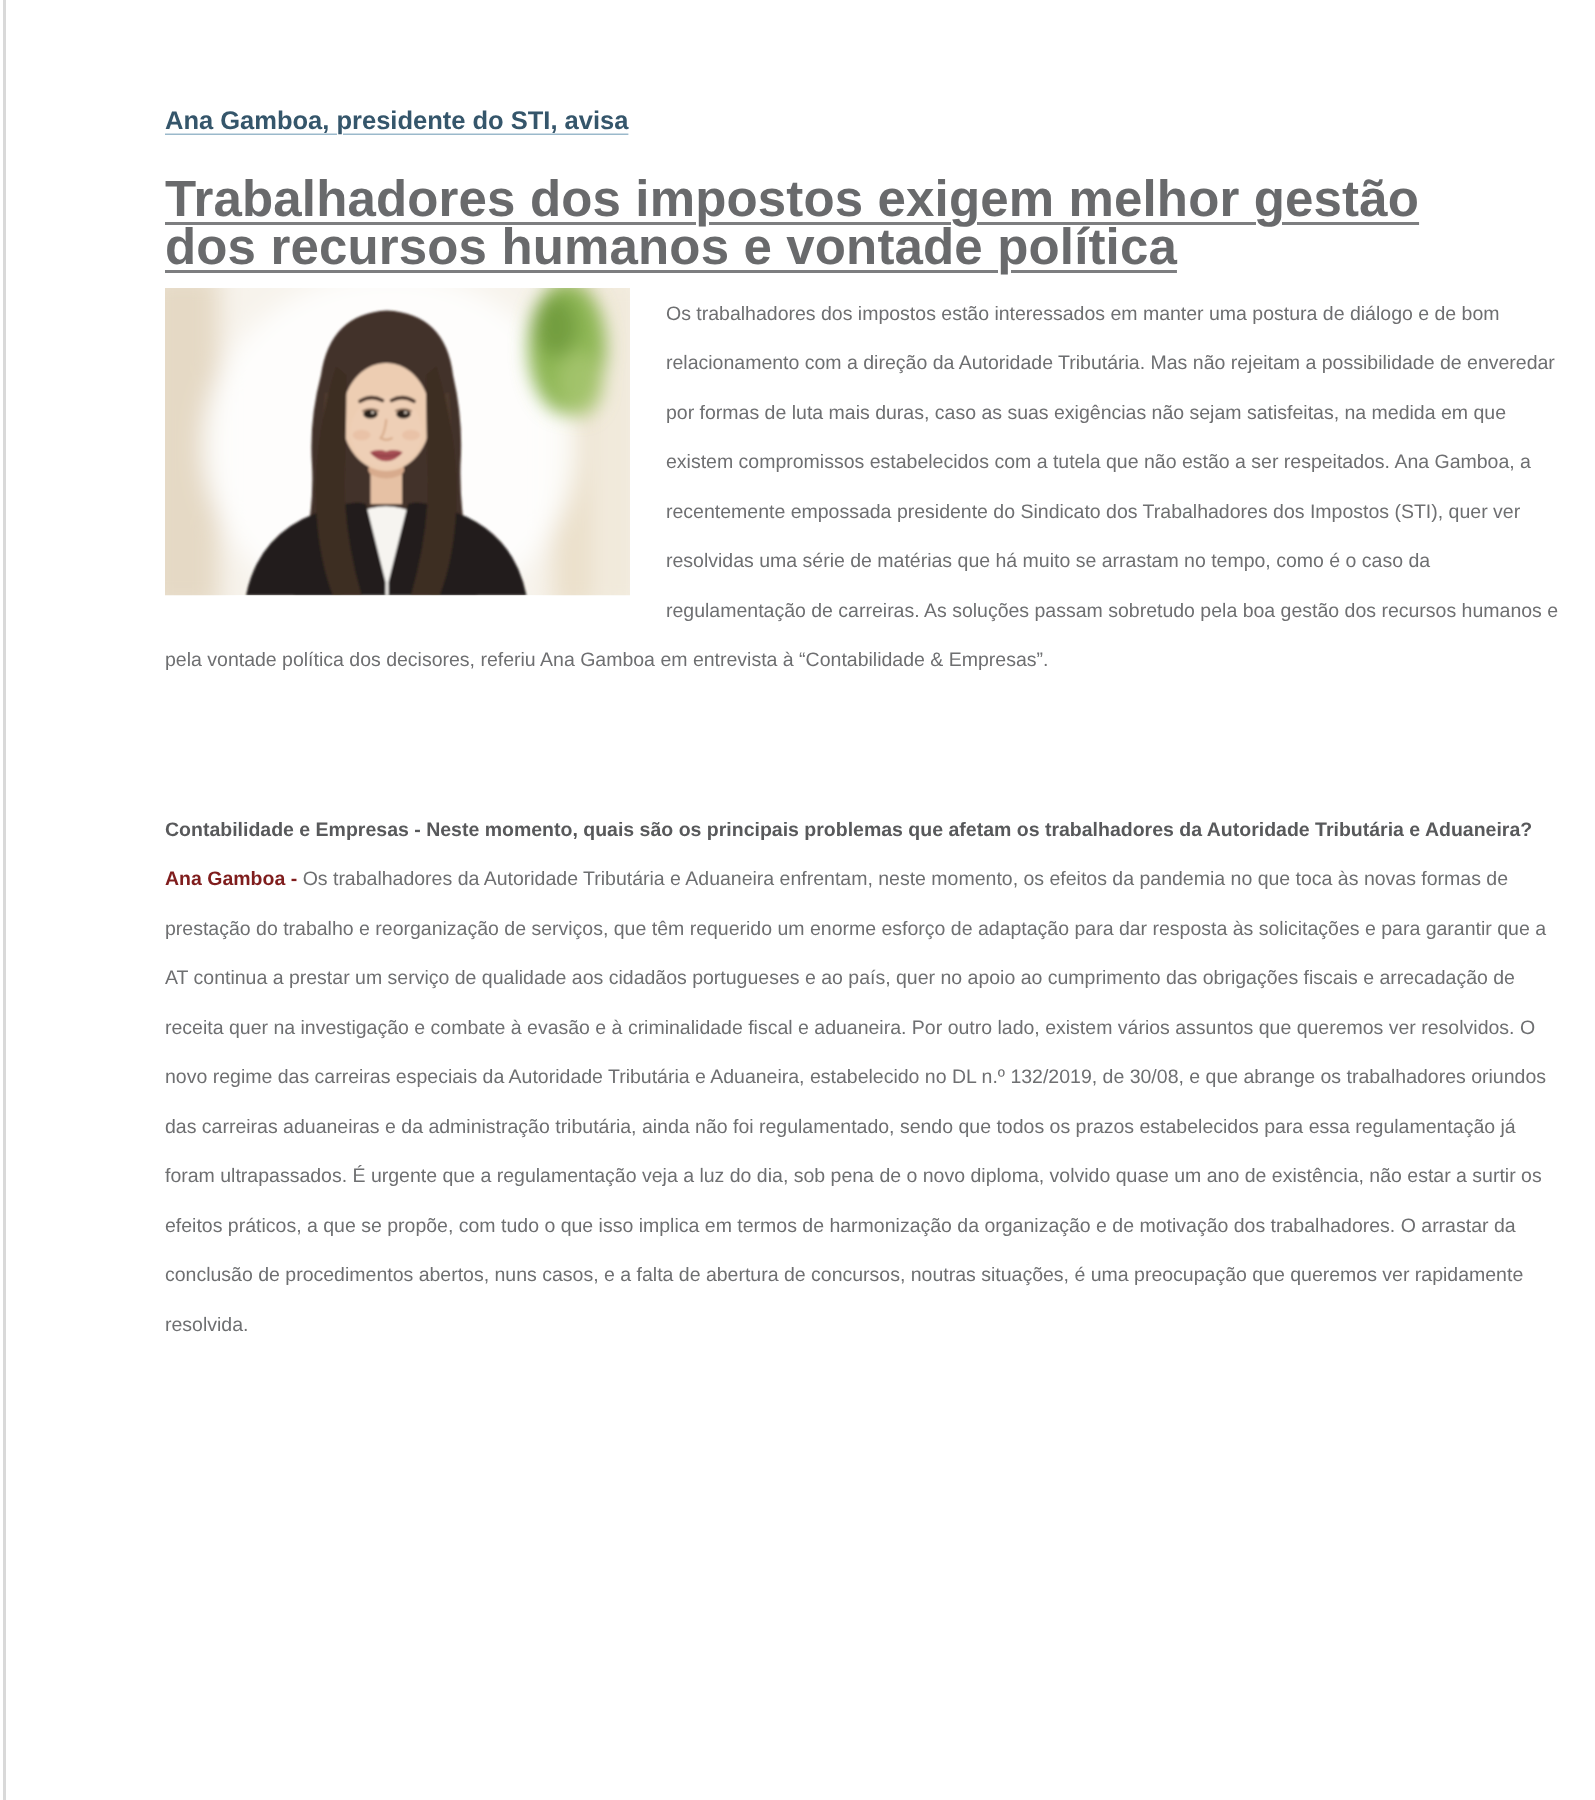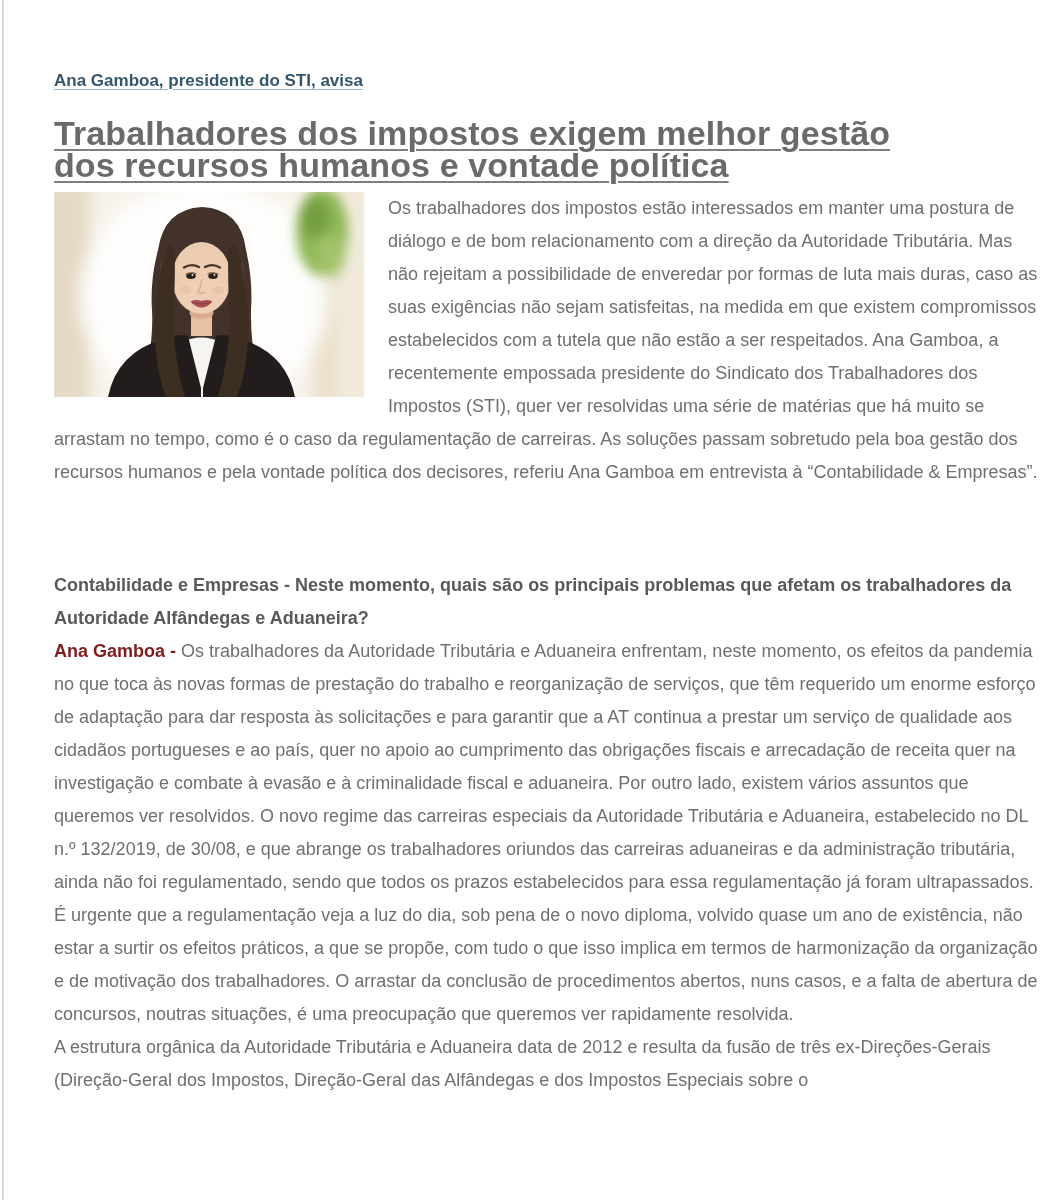--- a/index.html
+++ b/index.html
@@ -12,21 +12,22 @@
     font-family: "Liberation Sans", "DejaVu Sans", sans-serif;
     -webkit-font-smoothing: antialiased;
   }
   .window-left-border {
     position: absolute;
     left: 2px; top: 0; bottom: 0;
     width: 2px;
     background: #d9d9d9;
   }
   .page {
-    padding: 70px 20px 0 54px;
+    padding: 70px 20px 0 74px;
+    margin-left: 36px;
   }
   a.kicker {
     display: inline-block;
     font-size: 17px;
     font-weight: 600;
     color: #35566b;
     text-decoration: underline;
     text-decoration-color: #9bb9cb;
     text-decoration-thickness: 1px;
     text-underline-offset: 3px;
@@ -44,21 +45,21 @@
   }
   h1.headline a {
     color: #696a6c;
     text-decoration: underline;
     text-decoration-color: #7d7e80;
     text-decoration-thickness: 2px;
     text-underline-offset: 4px;
     cursor: pointer;
   }
   .article-body {
-    font-size: 18px;
+    font-size: 13px;
     line-height: 33px;
     color: #6e6f71;
   }
   p.intro {
     margin: 11px 0 0 0;
   }
   figure.photo {
     float: left;
     width: 310px;
     height: 205px;
@@ -160,19 +161,18 @@
             <path d="M138 110.5 Q147.5 113.5 157 110.5" stroke="#8c3c43" stroke-width="0.9" fill="none"></path>
 
             <path d="M114 52 Q98 105 101 150 Q103 182 112 205 L131 205 Q118 160 120 120 Q121 84 121 58 Z" fill="#3e2d23"></path>
             <path d="M181 52 Q197 105 194 150 Q192 182 183 205 L164 205 Q177 160 175 120 Q174 84 174 58 Z" fill="#3e2d23"></path>
           </g>
         </svg>
       </figure><span>Os trabalhadores dos impostos estão interessados em manter uma postura de diálogo e de bom relacionamento com a direção da Autoridade Tributária. Mas não rejeitam a possibilidade de enveredar por formas de luta mais duras, caso as suas exigências não sejam satisfeitas, na medida em que existem compromissos estabelecidos com a tutela que não estão a ser respeitados. Ana Gamboa, a recentemente empossada presidente do Sindicato dos Trabalhadores dos Impostos (STI), quer ver resolvidas uma série de matérias que há muito se arrastam no tempo, como é o caso da regulamentação de carreiras. As soluções passam sobretudo pela boa gestão dos recursos humanos e pela vontade política dos decisores, referiu Ana Gamboa em entrevista à “Contabilidade &amp; Empresas”.</span>
     <p></p>
 
     <div class="qa">
-      <p class="question">Contabilidade e Empresas - Neste momento, quais são os principais problemas que afetam os trabalhadores da Autoridade Alfândegas e Aduaneira?</p>
+      <p class="question">Contabilidade e Empresas - Neste momento, quais são os principais problemas que afetam os trabalhadores da Autoridade Tributária e Aduaneira?</p>
       <p class="answer"><strong>Ana Gamboa - </strong><span>Os trabalhadores da Autoridade Tributária e Aduaneira enfrentam, neste momento, os efeitos da pandemia no que toca às novas formas de prestação do trabalho e reorganização de serviços, que têm requerido um enorme esforço de adaptação para dar resposta às solicitações e para garantir que a AT continua a prestar um serviço de qualidade aos cidadãos portugueses e ao país, quer no apoio ao cumprimento das obrigações fiscais e arrecadação de receita quer na investigação e combate à evasão e à criminalidade fiscal e aduaneira. Por outro lado, existem vários assuntos que queremos ver resolvidos. O novo regime das carreiras especiais da Autoridade Tributária e Aduaneira, estabelecido no DL n.º 132/2019, de 30/08, e que abrange os trabalhadores oriundos das carreiras aduaneiras e da administração tributária, ainda não foi regulamentado, sendo que todos os prazos estabelecidos para essa regulamentação já foram ultrapassados. É urgente que a regulamentação veja a luz do dia, sob pena de o novo diploma, volvido quase um ano de existência, não estar a surtir os efeitos práticos, a que se propõe, com tudo o que isso implica em termos de harmonização da organização e de motivação dos trabalhadores. O arrastar da conclusão de procedimentos abertos, nuns casos, e a falta de abertura de concursos, noutras situações, é uma preocupação que queremos ver rapidamente resolvida.</span></p>
-      <p class="answer"><span>A estrutura orgânica da Autoridade Tributária e Aduaneira data de 2012 e resulta da fusão de três ex-Direções-Gerais (Direção-Geral dos Impostos, Direção-Geral das Alfândegas e dos Impostos Especiais sobre o</span></p>
     </div>
 
   </div>
 </div>
 
 </body></html>

